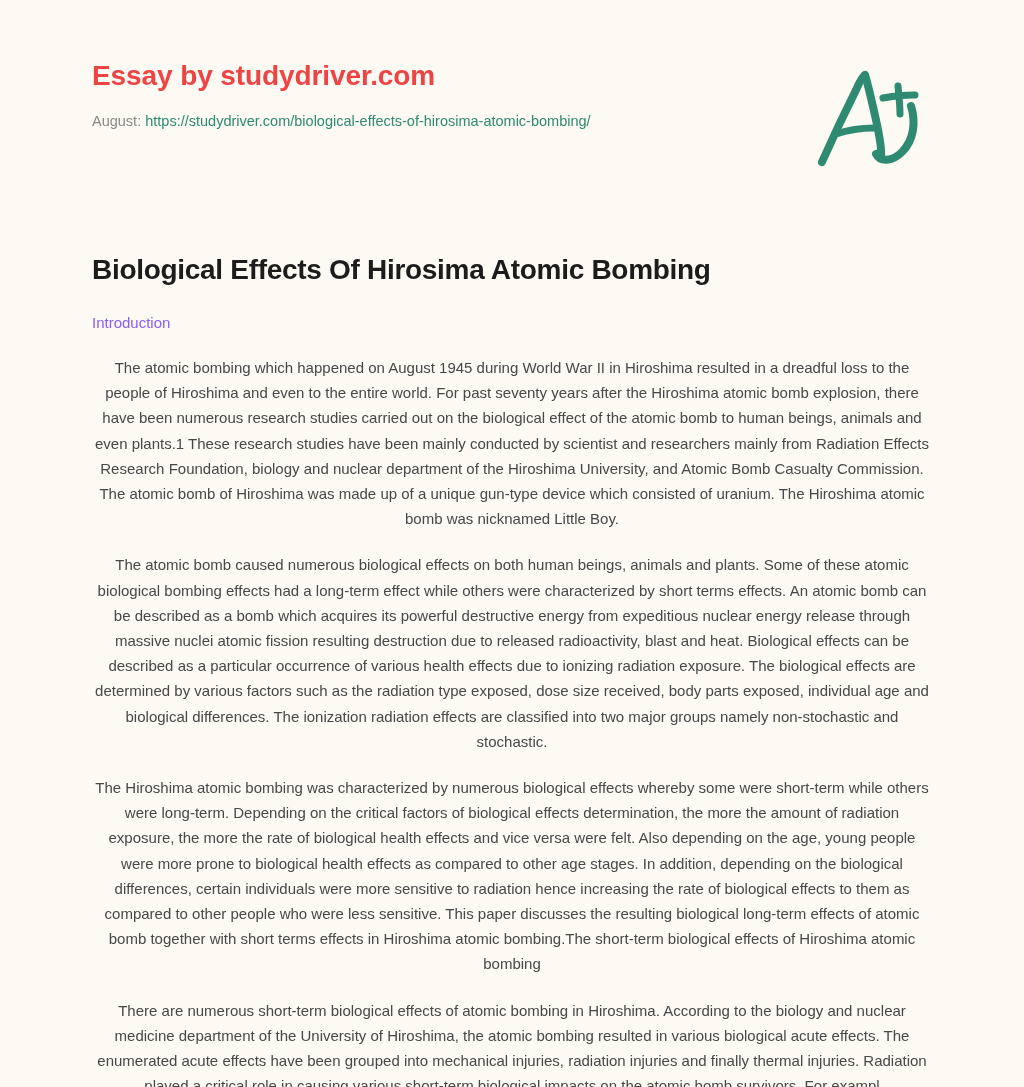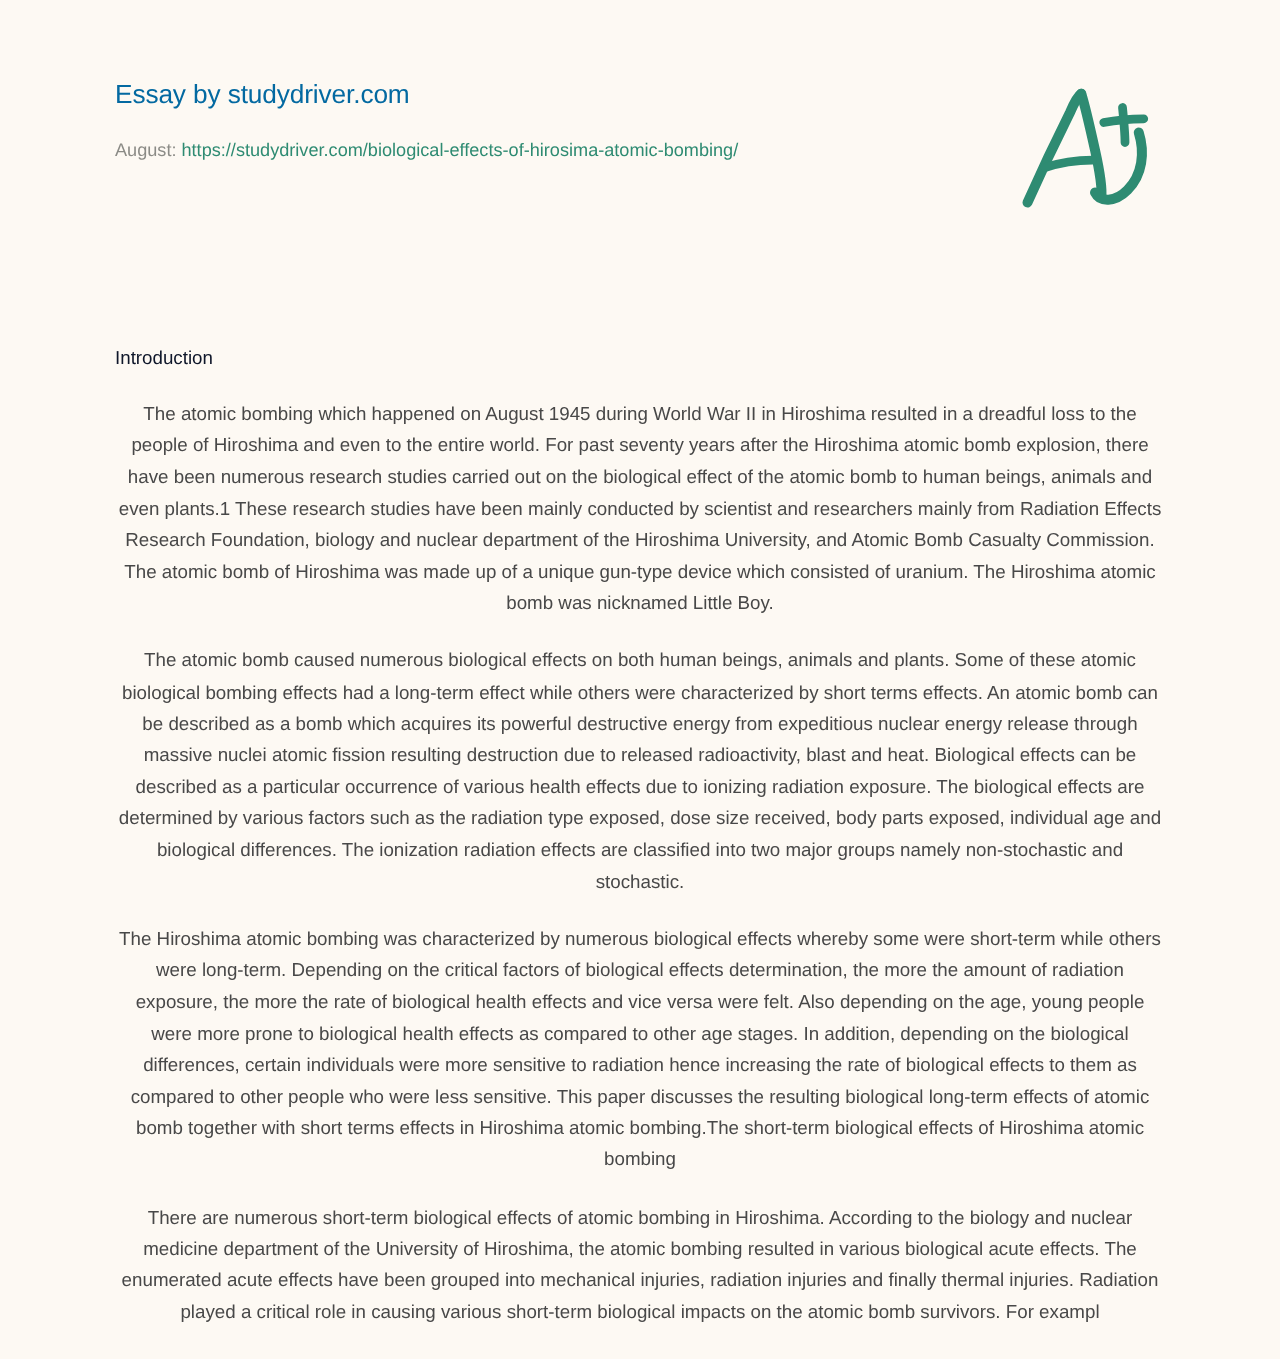--- a/index.html
+++ b/index.html
@@ -26,23 +26,23 @@
 
   
   .header {
     position: absolute;
     left: 92px;
     top: 62px;
     width: 840px;
   }
 
   .essay-by {
-    font-size: 21px;
-    font-weight: normal;
-    color: #0369a1;
+    font-size: 28px;
+    font-weight: bold;
+    color: #ef4444;
     letter-spacing: -0.1px;
     line-height: 28px;
     margin: 0;
   }
 
   .source-line {
     margin: 21px 0 0 0;
     font-size: 14.5px;
     line-height: 20px;
     white-space: nowrap;
@@ -80,21 +80,21 @@
     line-height: 36px;
     font-weight: bold;
     color: #1c1c1c;
     letter-spacing: -0.3px;
   }
 
   .section-label {
     margin: 24px 0 0 0;
     font-size: 15px;
     line-height: 22px;
-    color: #0f172a;
+    color: #8b5cf6;
   }
 
   .para {
     margin: 21px 0 0 0;
     font-size: 15px;
     line-height: 25.2px;
     color: #484848;
     text-align: center;
   }
   .para.truncated::after { content: ""; }
@@ -126,20 +126,21 @@
         <path d="M88 24 C 89 34, 90 44, 90 52" stroke-width="7"></path>
 
         <path d="M73 36 C 83 34, 95 33, 105 33" stroke-width="7"></path>
 
         <path d="M101 44 C 106 60, 104 78, 92 90 C 82 100, 70 100, 66 92" stroke-width="8"></path>
       </g>
     </svg>
   </div>
 
   <div class="doc">
+    <h2 class="doc-title">Biological Effects Of Hirosima Atomic Bombing</h2>
 
     <p class="section-label">Introduction</p>
 
     <p class="para">The atomic bombing which happened on August 1945 during World War II in Hiroshima resulted in a dreadful loss to the people of Hiroshima and even to the entire world. For past seventy years after the Hiroshima atomic bomb explosion, there have been numerous research studies carried out on the biological effect of the atomic bomb to human beings, animals and even plants.1 These research studies have been mainly conducted by scientist and researchers mainly from Radiation Effects Research Foundation, biology and nuclear department of the Hiroshima University, and Atomic Bomb Casualty Commission. The atomic bomb of Hiroshima was made up of a unique gun-type device which consisted of uranium. The Hiroshima atomic bomb was nicknamed Little Boy.</p>
 
     <p class="para">The atomic bomb caused numerous biological effects on both human beings, animals and plants. Some of these atomic biological bombing effects had a long-term effect while others were characterized by short terms effects. An atomic bomb can be described as a bomb which acquires its powerful destructive energy from expeditious nuclear energy release through massive nuclei atomic fission resulting destruction due to released radioactivity, blast and heat. Biological effects can be described as a particular occurrence of various health effects due to ionizing radiation exposure. The biological effects are determined by various factors such as the radiation type exposed, dose size received, body parts exposed, individual age and biological differences. The ionization radiation effects are classified into two major groups namely non-stochastic and stochastic.</p>
 
     <p class="para">The Hiroshima atomic bombing was characterized by numerous biological effects whereby some were short-term while others were long-term. Depending on the critical factors of biological effects determination, the more the amount of radiation exposure, the more the rate of biological health effects and vice versa were felt. Also depending on the age, young people were more prone to biological health effects as compared to other age stages. In addition, depending on the biological differences, certain individuals were more sensitive to radiation hence increasing the rate of biological effects to them as compared to other people who were less sensitive. This paper discusses the resulting biological long-term effects of atomic bomb together with short terms effects in Hiroshima atomic bombing.The short-term biological effects of Hiroshima atomic bombing</p>
 
     <p class="para truncated">There are numerous short-term biological effects of atomic bombing in Hiroshima. According to the biology and nuclear medicine department of the University of Hiroshima, the atomic bombing resulted in various biological acute effects. The enumerated acute effects have been grouped into mechanical injuries, radiation injuries and finally thermal injuries. Radiation played a critical role in causing various short-term biological impacts on the atomic bomb survivors. For exampl</p>

